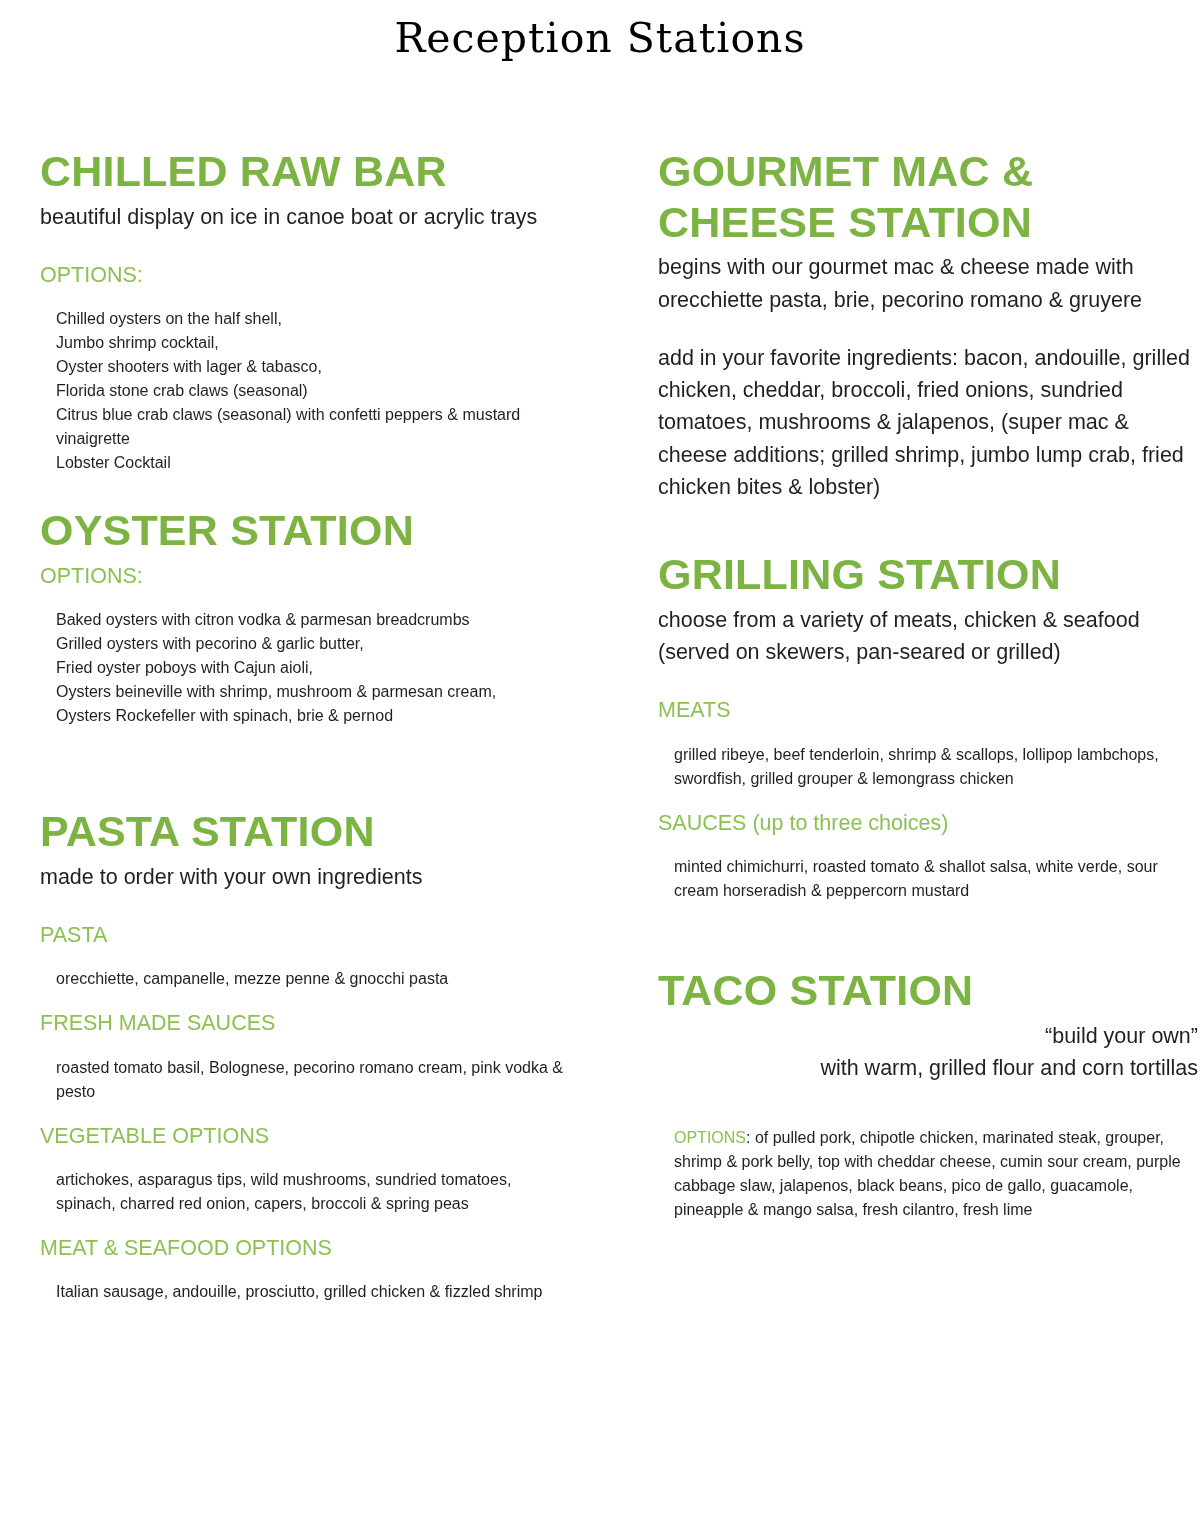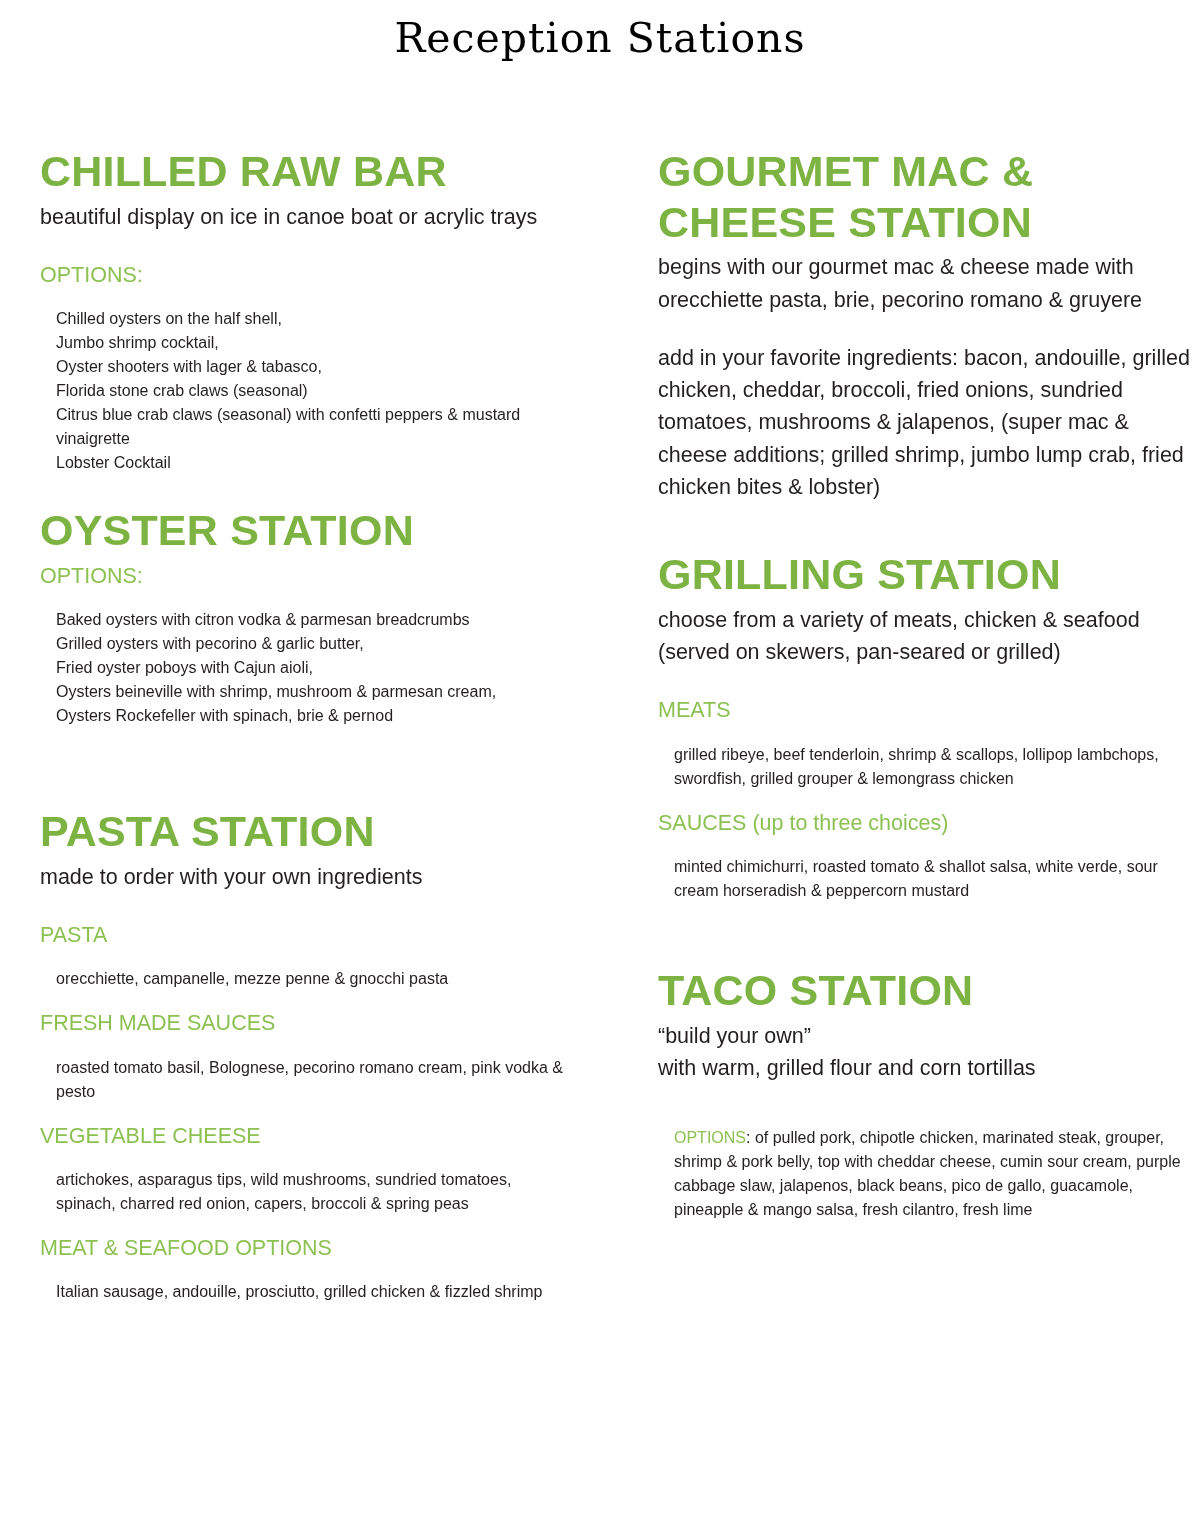--- a/index.html
+++ b/index.html
@@ -118,21 +118,21 @@
       <div class="gap-xl"></div>
 
       <div class="block">
         <h2 class="station">PASTA STATION</h2>
         <p class="desc">made to order with your own ingredients</p>
         <div class="gap-md"></div>
         <p class="sub">PASTA</p>
         <p class="lines">orecchiette, campanelle, mezze penne &amp; gnocchi pasta</p>
         <p class="sub">FRESH MADE SAUCES</p>
         <p class="lines">roasted tomato basil, Bolognese, pecorino romano cream, pink vodka &amp; pesto</p>
-        <p class="sub">VEGETABLE CHEESE</p>
+        <p class="sub">VEGETABLE OPTIONS</p>
         <p class="lines">artichokes, asparagus tips, wild mushrooms, sundried tomatoes, spinach, charred red onion, capers, broccoli &amp; spring peas</p>
         <p class="sub">MEAT &amp; SEAFOOD OPTIONS</p>
         <p class="lines">Italian sausage, andouille, prosciutto, grilled chicken &amp; fizzled shrimp</p>
       </div>
 
     </div>
 
     <div class="col right">
 
       <div class="block">
@@ -151,21 +151,21 @@
         <p class="sub">MEATS</p>
         <p class="lines">grilled ribeye, beef tenderloin, shrimp &amp; scallops, lollipop lambchops, swordfish, grilled grouper &amp; lemongrass chicken</p>
         <p class="sub"><span>SAUCES</span><span> (up to three choices)</span></p>
         <p class="lines">minted chimichurri, roasted tomato &amp; shallot salsa, white verde, sour cream horseradish &amp; peppercorn mustard</p>
       </div>
 
       <div class="gap-lg"></div>
 
       <div class="block">
         <h2 class="station">TACO STATION</h2>
-        <p class="desc" style="white-space: pre-line;">“build your own”
+        <p class="desc" style="white-space: pre-line; text-align: right;">“build your own”
 with warm, grilled flour and corn tortillas</p>
         <div class="gap-md"></div>
         <p class="lines"><span class="inline-green">OPTIONS</span><span>: of pulled pork, chipotle chicken, marinated steak, grouper, shrimp &amp; pork belly, top with cheddar cheese, cumin sour cream, purple cabbage slaw, jalapenos, black beans, pico de gallo, guacamole, pineapple &amp; mango salsa, fresh cilantro, fresh lime</span></p>
       </div>
 
     </div>
 
   </div>
 </div>
 

